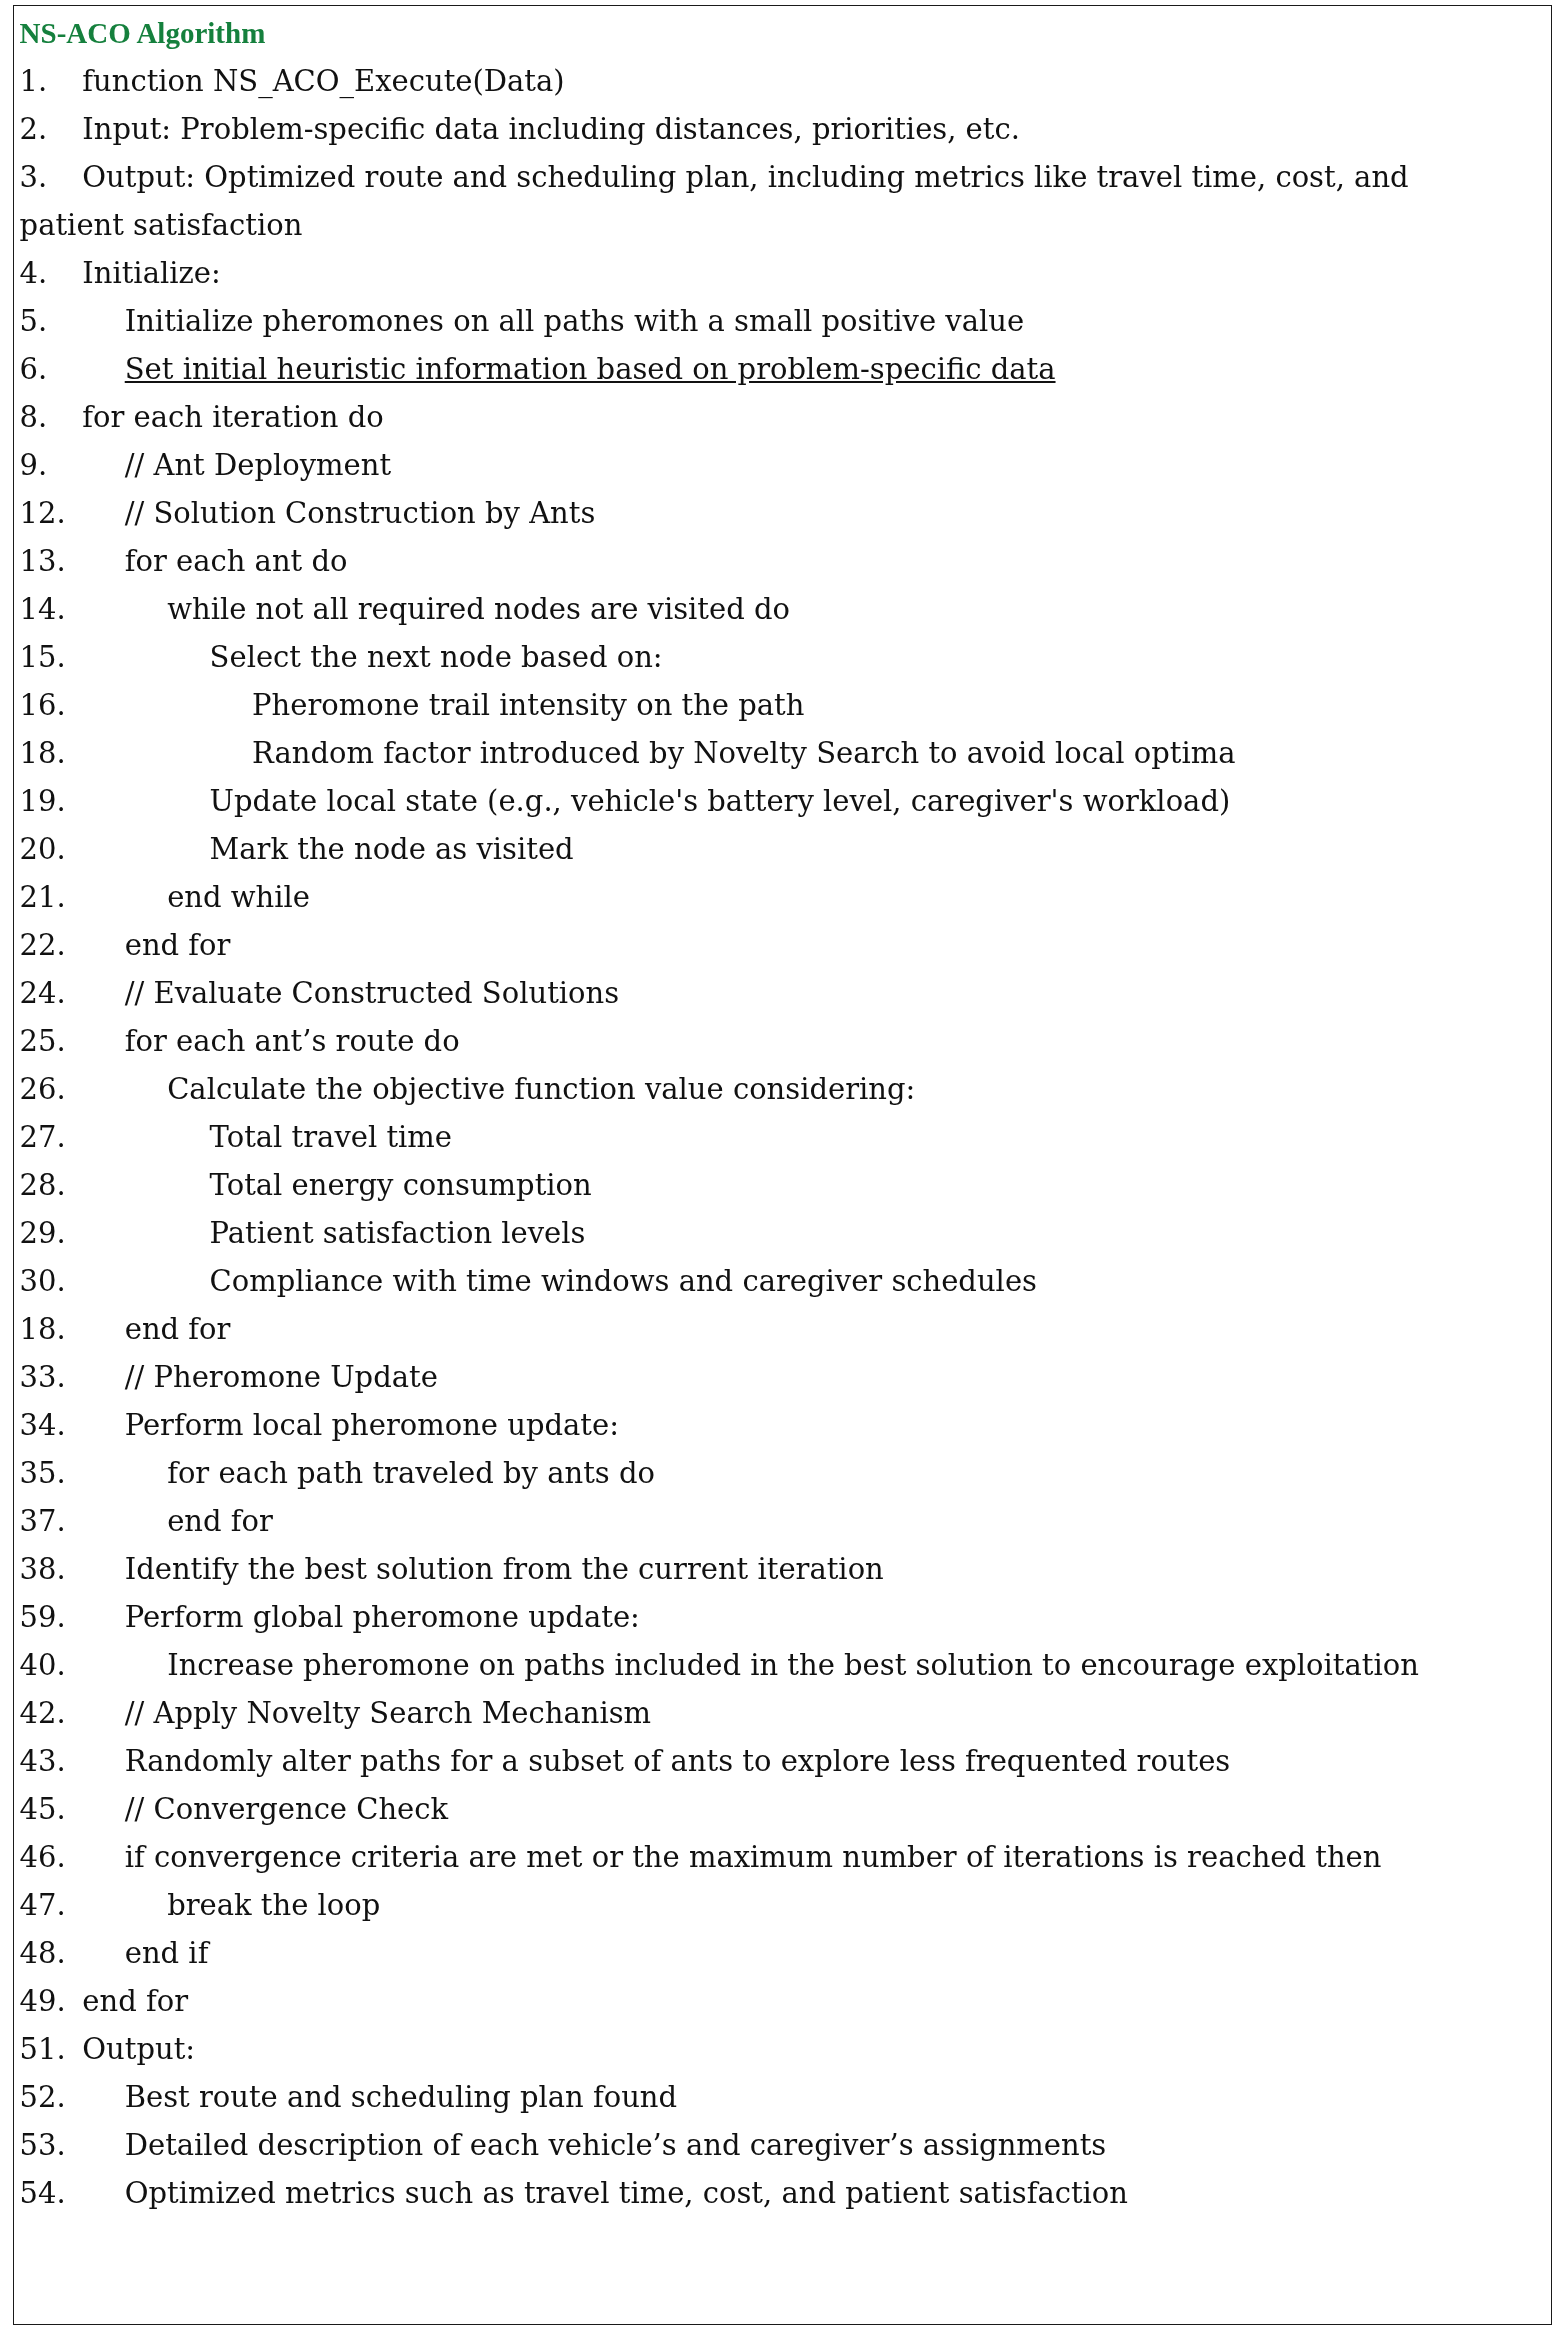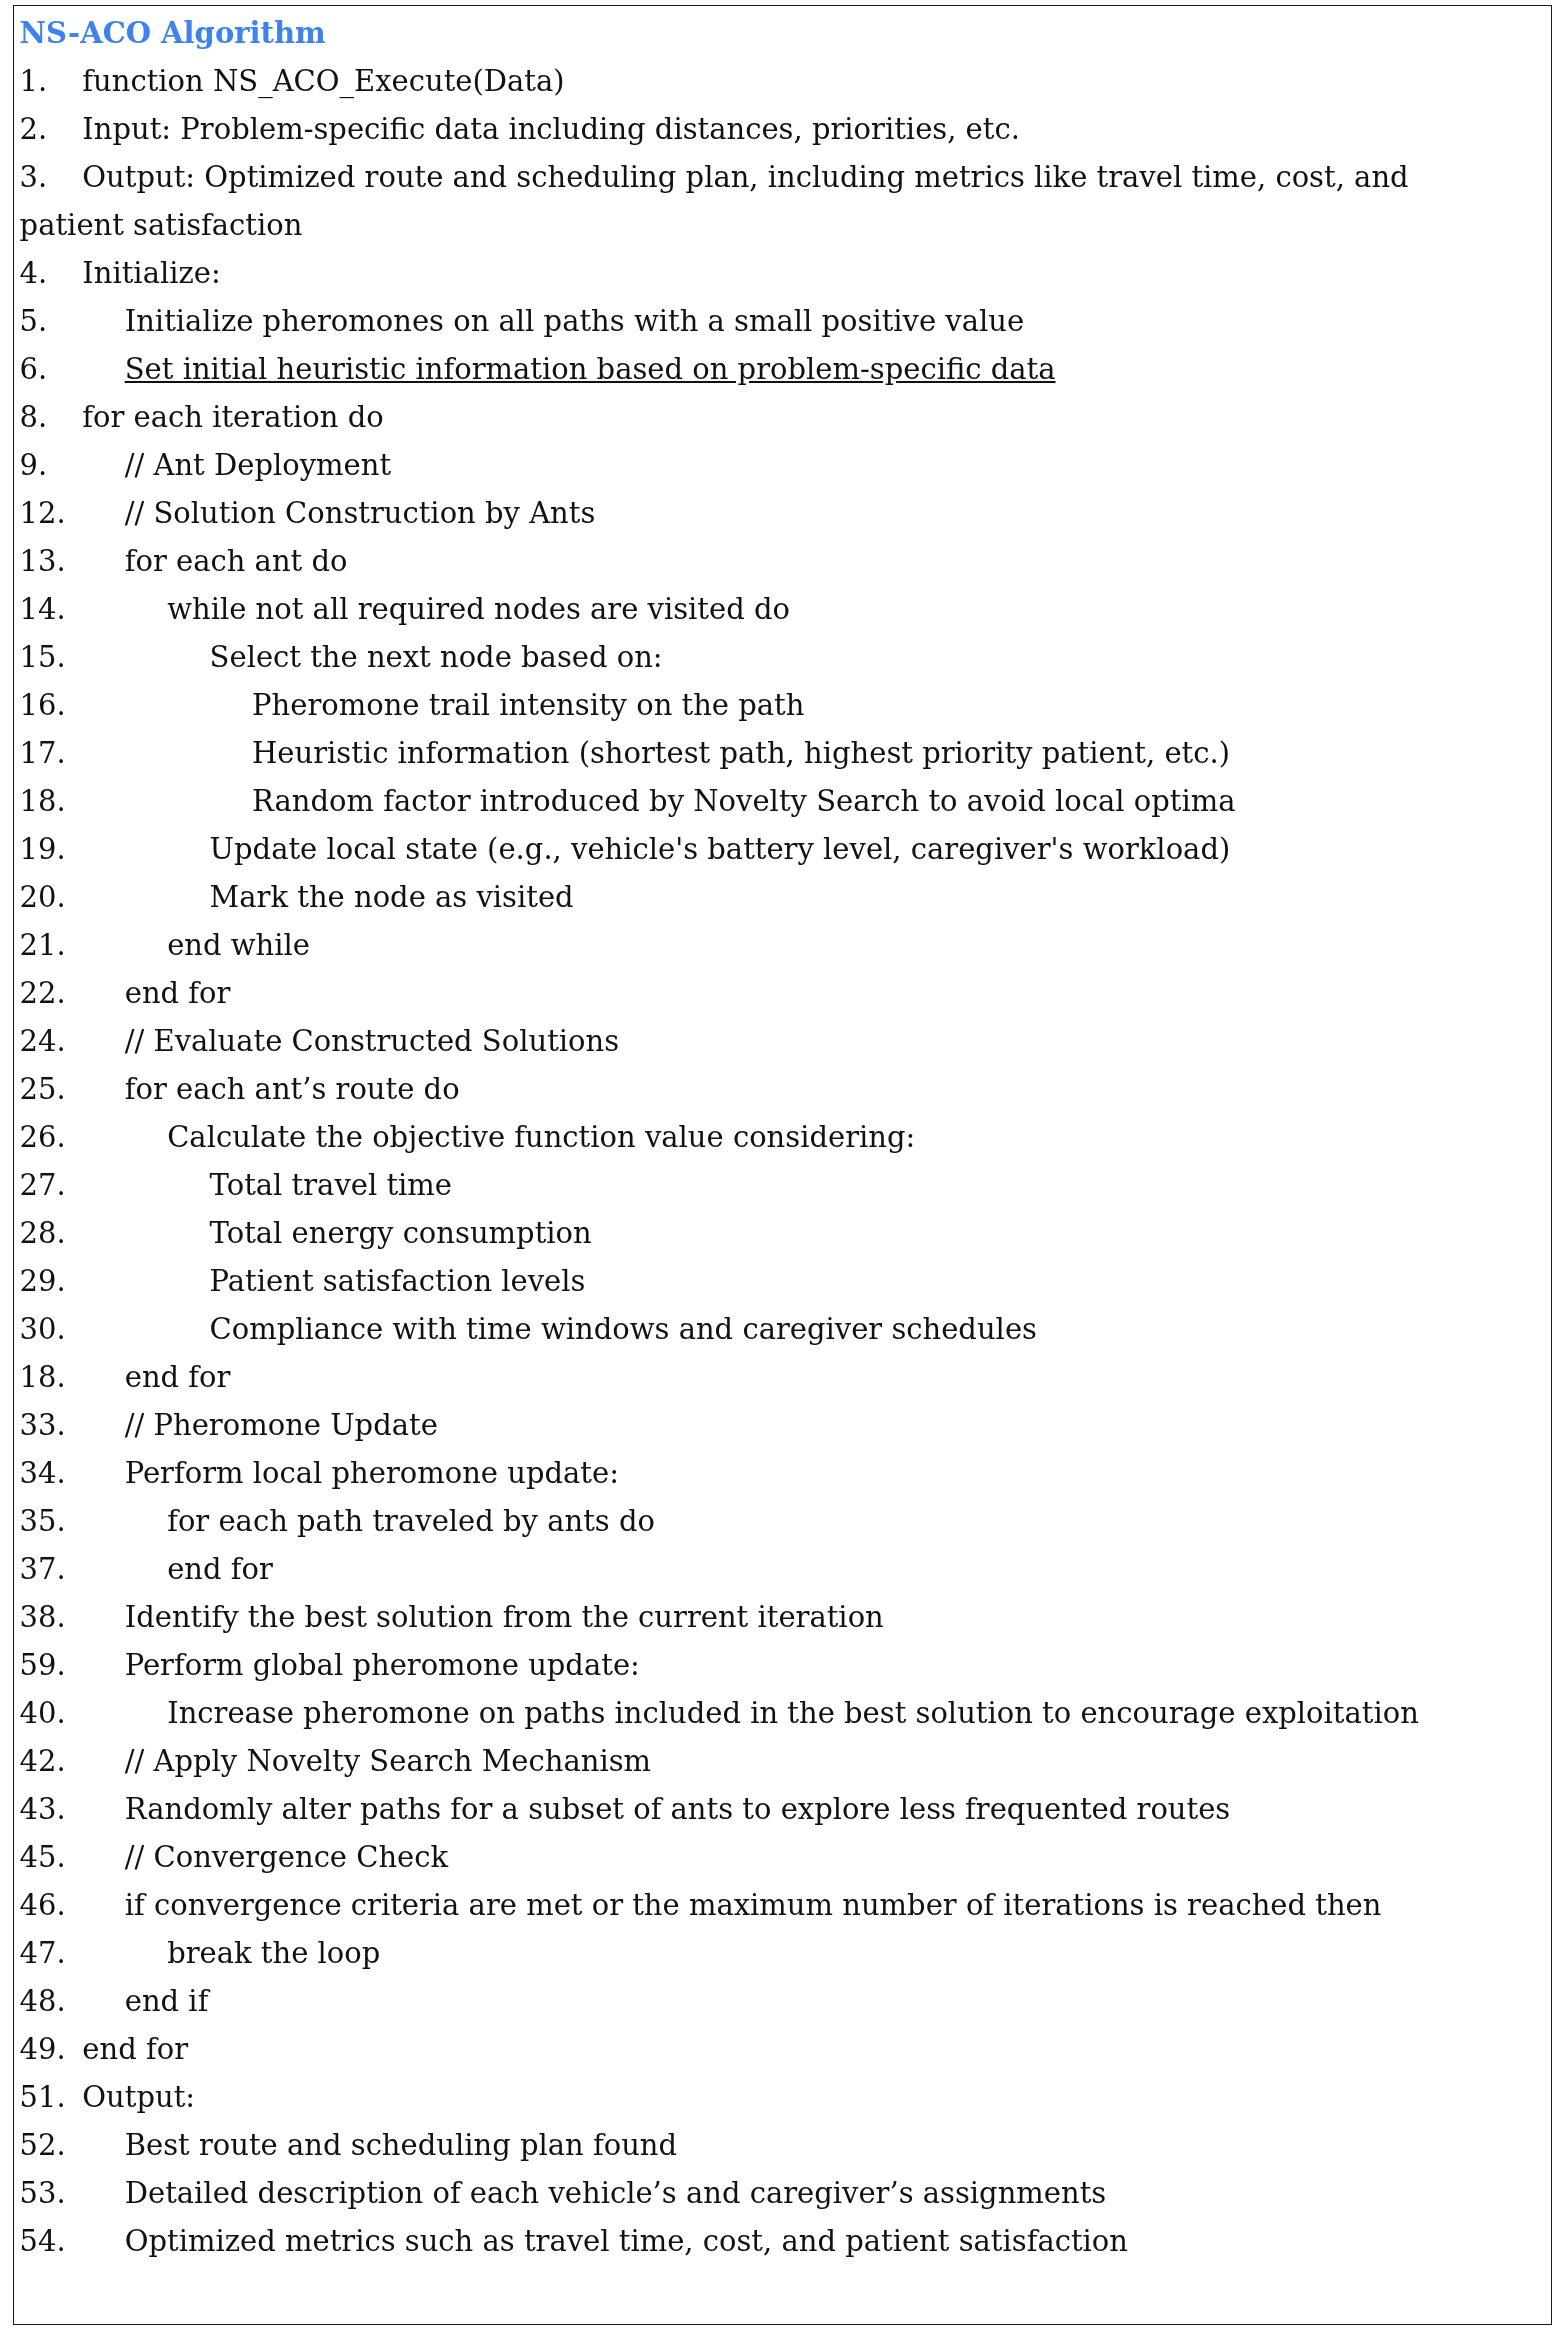--- a/index.html
+++ b/index.html
@@ -40,37 +40,36 @@
   }
   .tx {
     display: inline-block;
     vertical-align: top;
   }
 </style>
 </head>
 <body>
 
 <div class="figure-wrap">
-  <div class="algo-title" style="color: #3b82f6;">NS-ACO Algorithm</div>
+  <div class="algo-title" style="color: #15803d; font-family: Liberation Serif, serif;">NS-ACO Algorithm</div>
   <div id="lines">
       <div class="line"><span class="ln">1.</span><span class="tx" style="padding-left: 0ch;">function NS_ACO_Execute(Data)</span></div>
       <div class="line"><span class="ln">2.</span><span class="tx" style="padding-left: 0ch;">Input: Problem-specific data including distances, priorities, etc.</span></div>
       <div class="line"><span class="ln">3.</span><span class="tx" style="padding-left: 0ch;">Output: Optimized route and scheduling plan, including metrics like travel time, cost, and</span></div>
       <div class="line"><span class="tx" style="padding-left: 0ch;">patient satisfaction</span></div>
       <div class="line"><span class="ln">4.</span><span class="tx" style="padding-left: 0ch;">Initialize:</span></div>
       <div class="line"><span class="ln">5.</span><span class="tx" style="padding-left: 2.3ch;">Initialize pheromones on all paths with a small positive value</span></div>
       <div class="line"><span class="ln">6.</span><span class="tx" style="padding-left: 2.3ch; text-decoration: underline;">Set initial heuristic information based on problem-specific data</span></div>
       <div class="line"><span class="ln">8.</span><span class="tx" style="padding-left: 0ch;">for each iteration do</span></div>
       <div class="line"><span class="ln">9.</span><span class="tx" style="padding-left: 2.3ch;">// Ant Deployment</span></div>
       <div class="line"><span class="ln">12.</span><span class="tx" style="padding-left: 2.3ch;">// Solution Construction by Ants</span></div>
       <div class="line"><span class="ln">13.</span><span class="tx" style="padding-left: 2.3ch;">for each ant do</span></div>
       <div class="line"><span class="ln">14.</span><span class="tx" style="padding-left: 4.6ch;">while not all required nodes are visited do</span></div>
       <div class="line"><span class="ln">15.</span><span class="tx" style="padding-left: 6.9ch;">Select the next node based on:</span></div>
       <div class="line"><span class="ln">16.</span><span class="tx" style="padding-left: 9.2ch;">Pheromone trail intensity on the path</span></div>
-      <div class="line"><span class="ln">17.</span><span class="tx" style="padding-left: 9.2ch;">Heuristic information (shortest path, highest priority patient, etc.)</span></div>
       <div class="line"><span class="ln">18.</span><span class="tx" style="padding-left: 9.2ch;">Random factor introduced by Novelty Search to avoid local optima</span></div>
       <div class="line"><span class="ln">19.</span><span class="tx" style="padding-left: 6.9ch;">Update local state (e.g., vehicle's battery level, caregiver's workload)</span></div>
       <div class="line"><span class="ln">20.</span><span class="tx" style="padding-left: 6.9ch;">Mark the node as visited</span></div>
       <div class="line"><span class="ln">21.</span><span class="tx" style="padding-left: 4.6ch;">end while</span></div>
       <div class="line"><span class="ln">22.</span><span class="tx" style="padding-left: 2.3ch;">end for</span></div>
       <div class="line"><span class="ln">24.</span><span class="tx" style="padding-left: 2.3ch;">// Evaluate Constructed Solutions</span></div>
       <div class="line"><span class="ln">25.</span><span class="tx" style="padding-left: 2.3ch;">for each ant’s route do</span></div>
       <div class="line"><span class="ln">26.</span><span class="tx" style="padding-left: 4.6ch;">Calculate the objective function value considering:</span></div>
       <div class="line"><span class="ln">27.</span><span class="tx" style="padding-left: 6.9ch;">Total travel time</span></div>
       <div class="line"><span class="ln">28.</span><span class="tx" style="padding-left: 6.9ch;">Total energy consumption</span></div>

